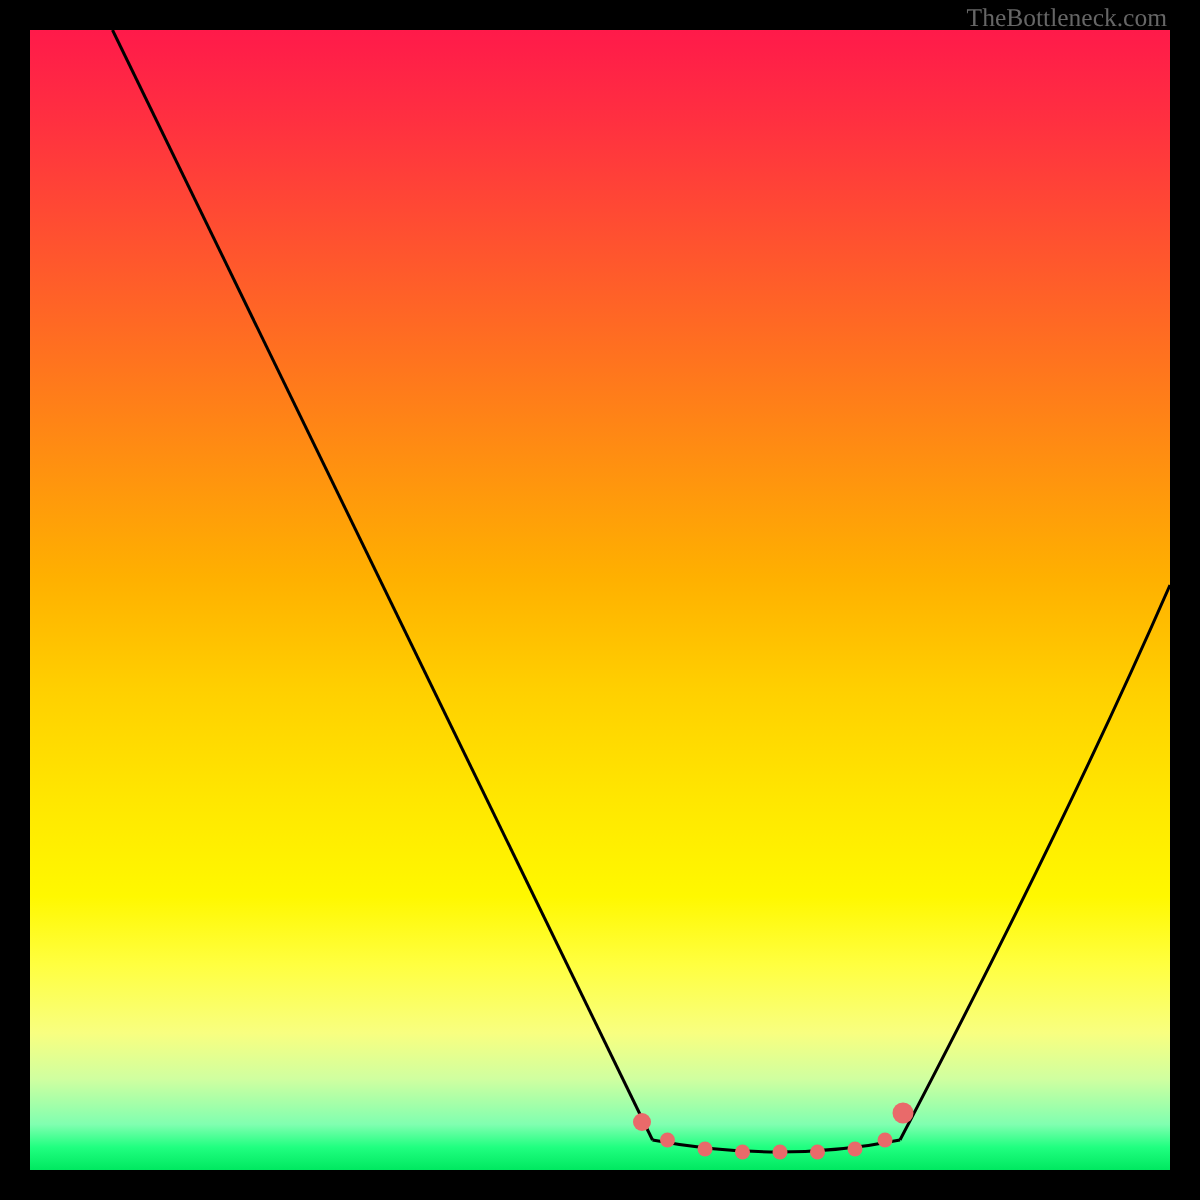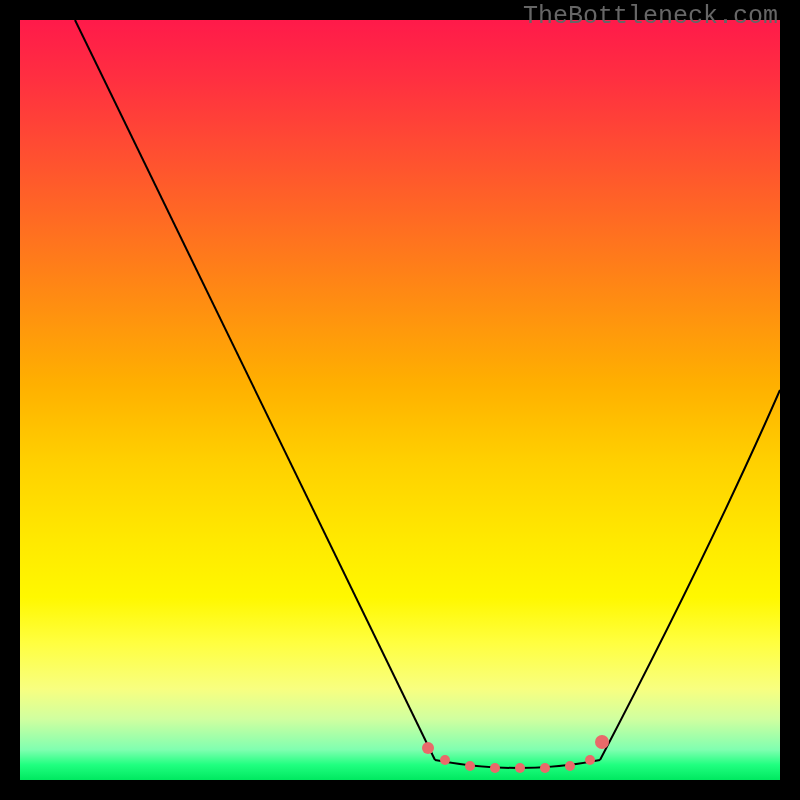--- a/index.html
+++ b/index.html
@@ -33,22 +33,22 @@
       #80ffb0 96%,
       #20ff80 98%,
       #00e860 100%
     );
   }
   .watermark {
     position: absolute;
     top: 2px;
     right: 22px;
     color: #666;
-    font-family: Liberation Mono, monospace;
-    font-size: 25px;
+    font-family: Liberation Serif, serif;
+    font-size: 17px;
     font-weight: 500;
     z-index: 10;
   }
   svg.curves {
     position: absolute;
     left: 20px;
     top: 20px;
     width: 760px;
     height: 760px;
     z-index: 5;

